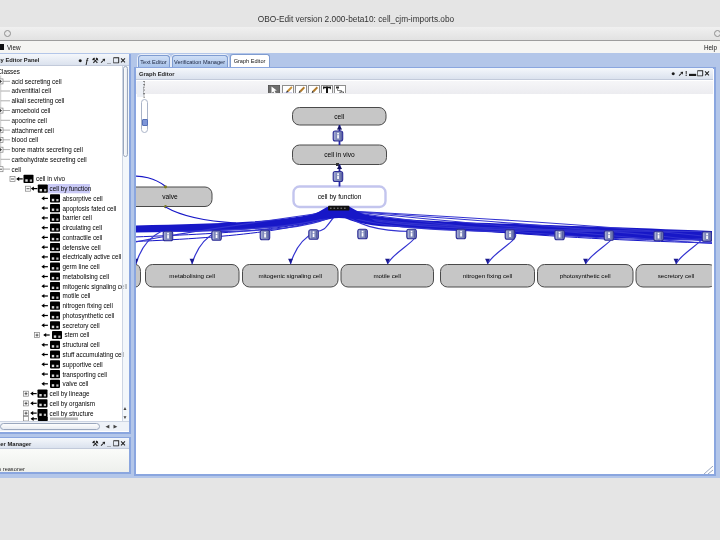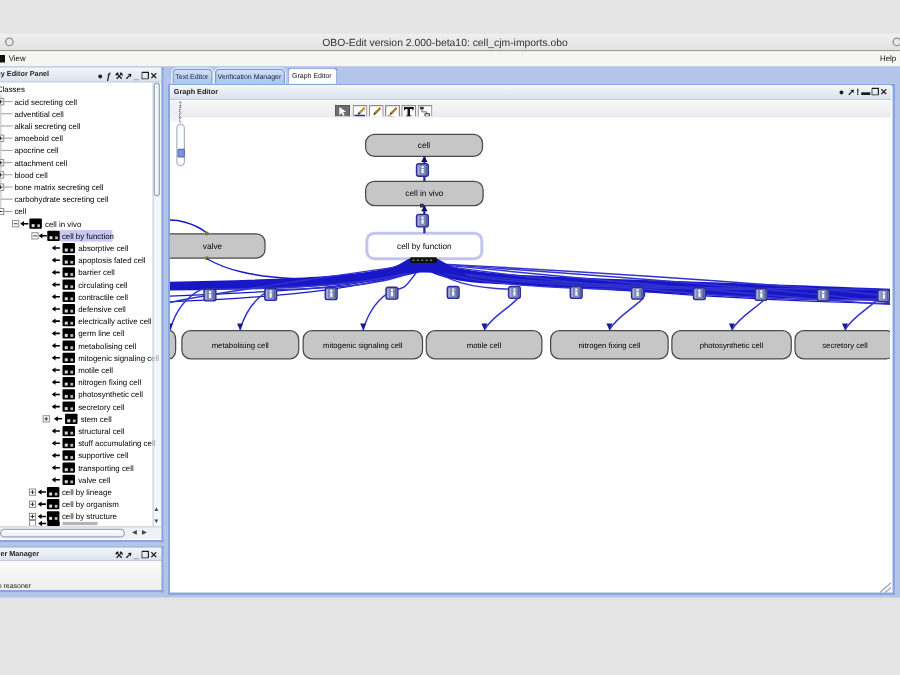--- a/index.html
+++ b/index.html
@@ -5,21 +5,21 @@
        font-family:"Liberation Sans", sans-serif; position:relative; }
 .abs { position:absolute; }
 </style></head><body>
 
 <div class="abs" style="left:0;top:27px;width:720px;height:14px;
   background:linear-gradient(#f0f0f0,#e2e2e2);border-bottom:1px solid #9d9d9d;"></div>
 <div class="abs" style="left:4px;top:29.5px;width:7px;height:7px;border-radius:50%;
   border:1px solid #8f8f8f;background:#e8e8e8;"></div>
 <div class="abs" style="left:714px;top:29.5px;width:7px;height:7px;border-radius:50%;
   border:1px solid #8f8f8f;background:#e8e8e8;"></div>
-<div class="abs" style="left:0;top:29px;width:712px;text-align:center;font-size:8.3px;color:#333;">OBO-Edit version 2.000-beta10: cell_cjm-imports.obo</div>
+<div class="abs" style="left:0;top:14px;width:712px;text-align:center;font-size:8.3px;color:#333;">OBO-Edit version 2.000-beta10: cell_cjm-imports.obo</div>
 
 <div class="abs" style="left:0;top:41px;width:720px;height:12px;background:#f5f5f3;"></div>
 <div class="abs" style="left:0;top:44px;width:3.5px;height:6px;background:#111;"></div>
 <div class="abs" style="left:7px;top:43.5px;font-size:6.3px;color:#111;">View</div>
 <div class="abs" style="left:704px;top:43.5px;font-size:6.3px;color:#111;">Help</div>
 
 <div class="abs" style="left:0;top:53px;width:720px;height:425px;background:#b3c6e9;"></div>
 
 <div class="abs" style="left:0;top:53.5px;width:131px;height:380px;background:#fff;
   border:2px solid #8aa6df;border-left:none;"></div>

